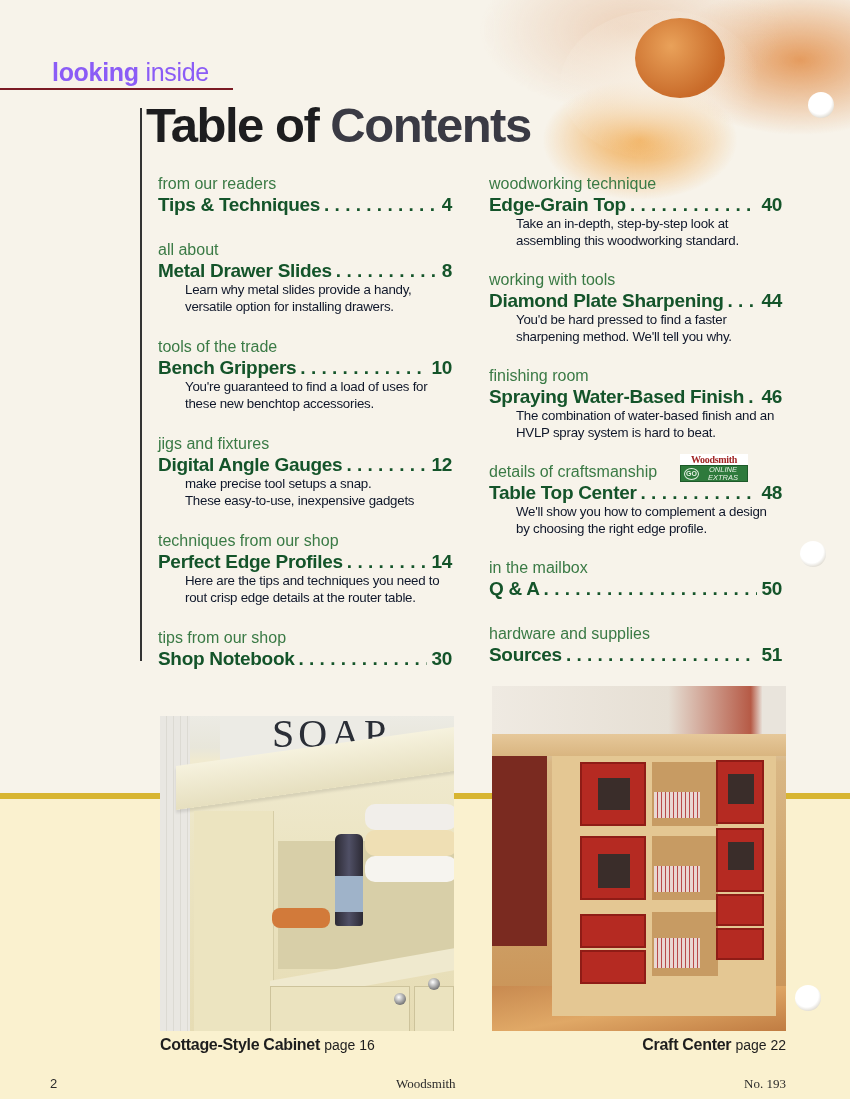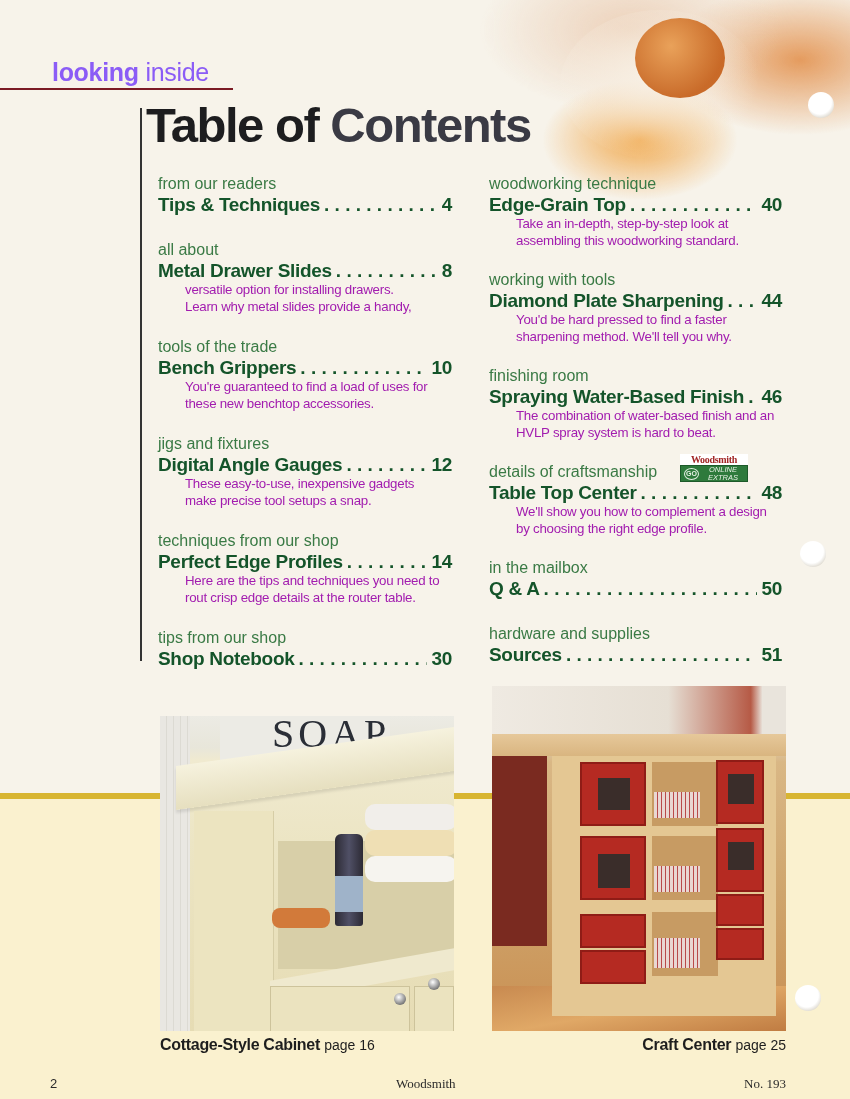--- a/index.html
+++ b/index.html
@@ -76,21 +76,21 @@
   .headline .title { flex:0 0 auto; }
   .headline .dots {
     flex:1 1 auto; overflow:hidden; margin:0 4px; letter-spacing:4.2px;
   }
   .headline .dots::before {
     content:". . . . . . . . . . . . . . . . . . . . . . . . . . . . . . . . . . . . . . . . .";
     letter-spacing:0;
   }
   .headline .page { flex:0 0 auto; }
   .desc {
-    font-size:13.3px; color:#a21caf; line-height:16.5px; padding-left:27px; letter-spacing:-0.25px;
+    font-size:13.3px; color:#0f172a; line-height:16.5px; padding-left:27px; letter-spacing:-0.25px;
   }
   .badge {
     position:absolute; left:191px; top:0px; width:68px; height:30px;
   }
   .badge-top {
     height:11px; background:#fff; color:#a12525;
     font-family:"Liberation Serif", serif; font-weight:bold; font-size:10px; line-height:11px;
     text-align:center; letter-spacing:-0.3px;
   }
   .badge-bottom {
@@ -198,22 +198,22 @@
     </div>
   </div>
   <div class="entry" style="height:97px;">
     <div class="kicker">all about</div>
     <div class="headline">
       <span class="title">Metal Drawer Slides</span>
         <span class="dots"></span>
         <span class="page">8</span>
     </div>
     <div class="desc">
+      <div>Learn why metal slides provide a handy,</div>
       <div>versatile option for installing drawers.</div>
-      <div>Learn why metal slides provide a handy,</div>
     </div>
   </div>
   <div class="entry" style="height:97px;">
     <div class="kicker">tools of the trade</div>
     <div class="headline">
       <span class="title">Bench Grippers</span>
         <span class="dots"></span>
         <span class="page">10</span>
     </div>
     <div class="desc">
@@ -222,22 +222,22 @@
     </div>
   </div>
   <div class="entry" style="height:97px;">
     <div class="kicker">jigs and fixtures</div>
     <div class="headline">
       <span class="title">Digital Angle Gauges</span>
         <span class="dots"></span>
         <span class="page">12</span>
     </div>
     <div class="desc">
+      <div>make precise tool setups a snap.</div>
       <div>These easy-to-use, inexpensive gadgets</div>
-      <div>make precise tool setups a snap.</div>
     </div>
   </div>
   <div class="entry" style="height:97px;">
     <div class="kicker">techniques from our shop</div>
     <div class="headline">
       <span class="title">Perfect Edge Profiles</span>
         <span class="dots"></span>
         <span class="page">14</span>
     </div>
     <div class="desc">
@@ -384,18 +384,18 @@
   <div class="cr-cell cr-red" style="left:224px;top:208px;width:48px;height:32px;"></div>
   <div class="cr-cell cr-red" style="left:224px;top:242px;width:48px;height:32px;"></div>
 </div>
 
 <div class="caption left">
   <span class="name">Cottage-Style Cabinet</span>
   <span class="pg">page 16</span>
 </div>
 <div class="caption right">
   <span class="name">Craft Center</span>
-  <span class="pg">page 25</span>
+  <span class="pg">page 22</span>
 </div>
 
 <div class="folio num">2</div>
 <div class="folio mag">Woodsmith</div>
 <div class="folio issue">No. 193</div>
 
 </body></html>

